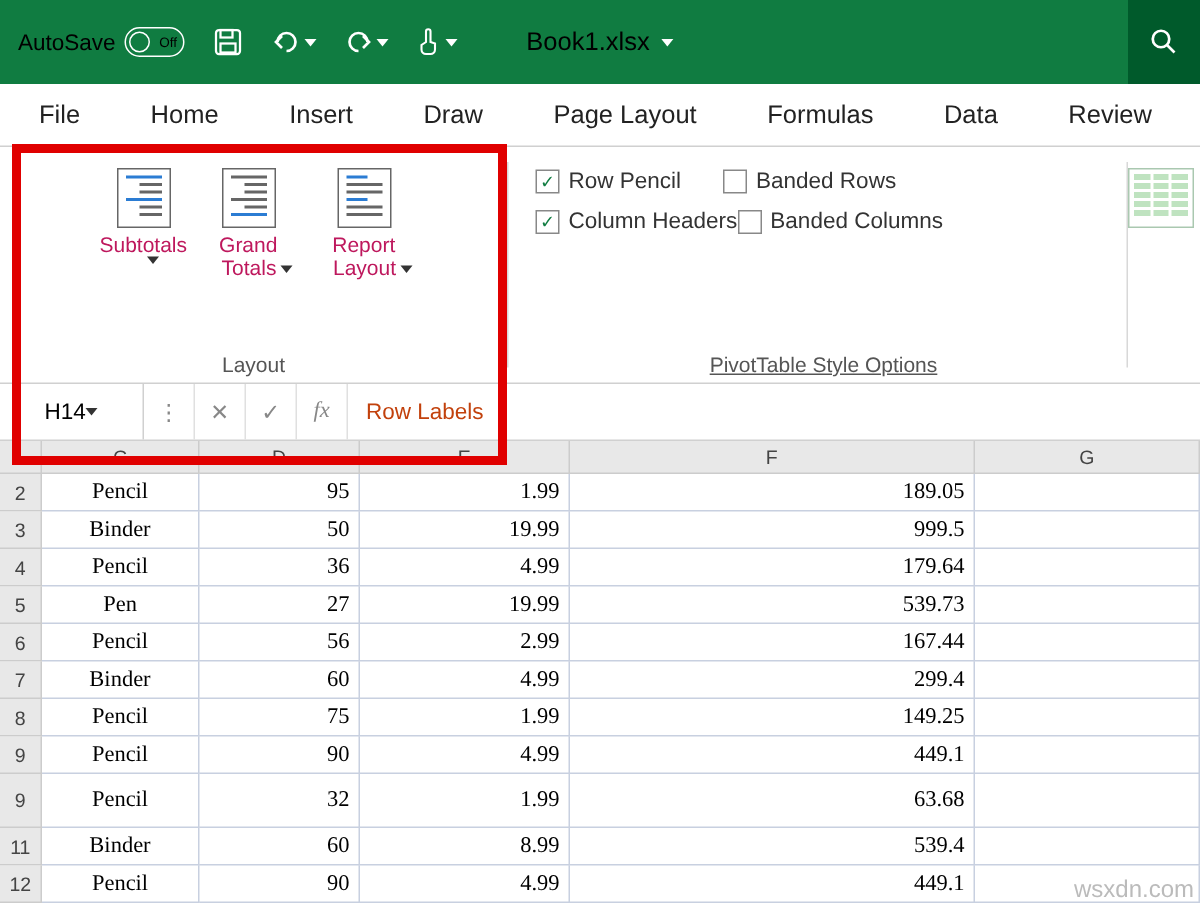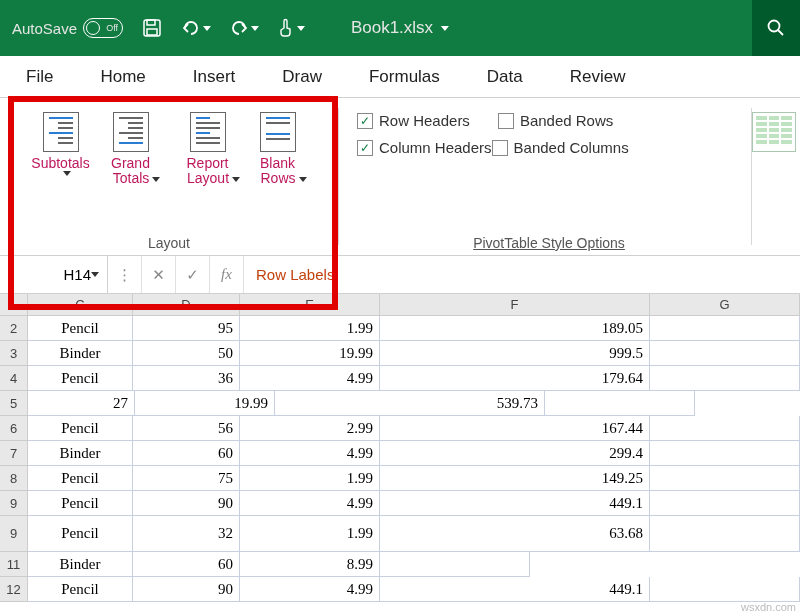--- a/index.html
+++ b/index.html
@@ -1,19 +1,19 @@
 <!DOCTYPE html>
 <html><head>
 <meta charset="utf-8">
 <style>
   * { box-sizing: border-box; margin: 0; padding: 0; font-family: "Segoe UI", Arial, sans-serif; }
   body { width: 800px; height: 615px; overflow: hidden; background: #fff; position: relative; }
 
   
-  .titlebar { height: 56px; background: #107c41; display: flex; align-items: center; padding: 0 12px; color: #e5e5e5; position: relative; }
+  .titlebar { height: 56px; background: #107c41; display: flex; align-items: center; padding: 0 12px; color: #000000; position: relative; }
   .autosave { display: flex; align-items: center; gap: 6px; font-size: 15px; }
   .toggle { width: 40px; height: 20px; border: 1.5px solid #fff; border-radius: 10px; position: relative; display: flex; align-items: center; justify-content: flex-end; padding: 0 4px 0 2px; }
   .toggle::before { content:""; width: 12px; height: 12px; border: 1.5px solid #fff; border-radius: 50%; position: absolute; left: 2px; }
   .toggle span { font-size: 9px; }
   .qat { display: flex; align-items: center; gap: 18px; margin-left: 18px; }
   .qat-icon { width: 22px; height: 22px; display: flex; align-items: center; justify-content: center; }
   .qat-drop { display: flex; align-items: center; gap: 2px; }
   .caret { width: 0; height: 0; border-left: 4px solid transparent; border-right: 4px solid transparent; border-top: 5px solid #fff; }
   .title-center { position: absolute; left: 50%; transform: translateX(-50%); font-size: 17px; display: flex; align-items: center; gap: 8px; }
   .search-btn { position: absolute; right: 0; top: 0; width: 48px; height: 56px; background: #005a2b; display: flex; align-items: center; justify-content: center; }
@@ -44,38 +44,38 @@
   .checkbox { width:16px; height:16px; border:1px solid #888; display:flex; align-items:center; justify-content:center; font-size:12px; color:#107c41;}
   .style-preview { width:48px; padding:14px 2px 0 0; display:flex; align-items:flex-start; }
   .style-thumb { width:44px; height:40px; border:1px solid #aac8b0; display:flex; flex-direction:column; gap:2px; padding:3px;}
   .st-row{display:flex;gap:2px;}
   .st-cell{flex:1;height:4px;background:#bfe3c0;}
 
   .red-box { position:absolute; top:-2px; left:8px; width:330px; height:214px; border:6px solid #e00000; z-index:10; pointer-events:none; }
 
   
   .fbar { height: 38px; display:flex; align-items:center; border-bottom:1px solid #d0d0d0; font-size:15px;}
-  .namebox { width:108px; height:100%; border-right:1px solid #d0d0d0; display:flex; align-items:center; padding:0 8px; justify-content:flex-end;}
+  .namebox { width:96px; height:100%; border-right:1px solid #d0d0d0; display:flex; align-items:center; padding:0 8px; justify-content:center;}
   .fbtns { display:flex; align-items:center; height:100%; }
   .fbtn { width:34px; height:100%; display:flex; align-items:center; justify-content:center; color:#888; border-right:1px solid #e0e0e0; font-size:15px;}
   .fx { font-style:italic; font-family:"Times New Roman",serif;}
   .fval { padding:0 12px; color:#c2410c; flex:1; }
 
   
   .grid-wrap { position: relative; }
   .colhdr { display:flex; height:22px; background:#e8e8e8;}
   .rowhdr { width:28px; background:#e8e8e8; border-right:1px solid #ccc; border-bottom:1px solid #ccc; display:flex; align-items:center; justify-content:center; font-size:13px; color:#444;}
   .ch { border-right:1px solid #ccc; border-bottom:1px solid #ccc; display:flex; align-items:center; justify-content:center; font-size:13px; color:#444;}
   .c-c{width:105px;} .c-d{width:107px;} .c-e{width:140px;} .c-f{width:270px;} .c-g{width:150px;}
   .row { display:flex; height:25px;}
   .row.tall{height:36px;}
   .cell { border-right:1px solid #c8d0e0; border-bottom:1px solid #c8d0e0; display:flex; align-items:center; padding:0 6px; font-size:15px; font-family:Georgia,serif;}
   .cell.c-c{justify-content:center;}
   .cell.c-d,.cell.c-e,.cell.c-f{justify-content:flex-end;text-align:right;}
-  .watermark{position:absolute;right:4px;bottom:2px;font-size:11px;color:#bbb;font-family:Arial,sans-serif;}
+  .watermark{position:absolute;right:4px;bottom:12px;font-size:16px;color:#bbb;font-family:Arial,sans-serif;}
 </style>
 </head>
 <body>
 
 <div class="titlebar">
   <div class="autosave">
     <span>AutoSave</span>
     <div class="toggle">
         <span>Off</span>
       </div>
@@ -119,20 +119,21 @@
         <line x1="12" y1="12" x2="17" y2="17" stroke="#fff" stroke-width="1.8"></line>
       </svg>
   </div>
 </div>
 
 <div class="tabs">
   <div class="tab">File</div>
   <div class="tab">Home</div>
   <div class="tab">Insert</div>
   <div class="tab">Draw</div>
+  <div class="tab">Page Layout</div>
   <div class="tab">Formulas</div>
   <div class="tab">Data</div>
   <div class="tab">Review</div>
 </div>
 
 <div class="ribbon">
   <div class="red-box"></div>
   <div class="ribbon-group" style="width:338px;">
     <div class="group-buttons">
       <div class="big-btn">
@@ -179,45 +180,29 @@
             <div class="line-full"></div>
           </div>
         <div class="lbl">
             <span>Report</span>
             <span class="lbl2">
               <span>Layout</span>
               <span class="caret-dark"></span>
             </span>
           </div>
       </div>
-      <div class="big-btn">
-        <div class="big-icon">
-            <div class="line-blue"></div>
-            <div class="line-full"></div>
-            <div style="height:3px;"></div>
-            <div class="line-blue"></div>
-            <div class="line-full"></div>
-          </div>
-        <div class="lbl">
-            <span>Blank</span>
-            <span class="lbl2">
-              <span>Rows</span>
-              <span class="caret-dark"></span>
-            </span>
-          </div>
-      </div>
     </div>
     <div class="ribbon-group-label">Layout</div>
   </div>
   <div class="sep"></div>
   <div class="opts">
     <div class="opts-row">
       <div class="check">
           <div class="checkbox">✓</div>
-          <span>Row Headers</span>
+          <span>Row Pencil</span>
         </div>
       <div class="check">
           <div class="checkbox"></div>
           <span>Banded Rows</span>
         </div>
     </div>
     <div class="opts-row">
       <div class="check" style="margin-right:-28px;">
           <div class="checkbox">✓</div>
           <span>Column Headers</span>
@@ -305,20 +290,21 @@
       <div class="row">
         <div class="rowhdr">4</div>
         <div class="cell c-c">Pencil</div>
         <div class="cell c-d">36</div>
         <div class="cell c-e">4.99</div>
         <div class="cell c-f">179.64</div>
         <div class="cell c-g"></div>
       </div>
       <div class="row">
         <div class="rowhdr">5</div>
+        <div class="cell c-c">Pen</div>
         <div class="cell c-d">27</div>
         <div class="cell c-e">19.99</div>
         <div class="cell c-f">539.73</div>
         <div class="cell c-g"></div>
       </div>
       <div class="row">
         <div class="rowhdr">6</div>
         <div class="cell c-c">Pencil</div>
         <div class="cell c-d">56</div>
         <div class="cell c-e">2.99</div>
@@ -355,20 +341,21 @@
         <div class="cell c-d">32</div>
         <div class="cell c-e">1.99</div>
         <div class="cell c-f">63.68</div>
         <div class="cell c-g"></div>
       </div>
       <div class="row">
         <div class="rowhdr">11</div>
         <div class="cell c-c">Binder</div>
         <div class="cell c-d">60</div>
         <div class="cell c-e">8.99</div>
+        <div class="cell c-f">539.4</div>
         <div class="cell c-g"></div>
       </div>
       <div class="row">
         <div class="rowhdr">12</div>
         <div class="cell c-c">Pencil</div>
         <div class="cell c-d">90</div>
         <div class="cell c-e">4.99</div>
         <div class="cell c-f">449.1</div>
         <div class="cell c-g"></div>
       </div>

